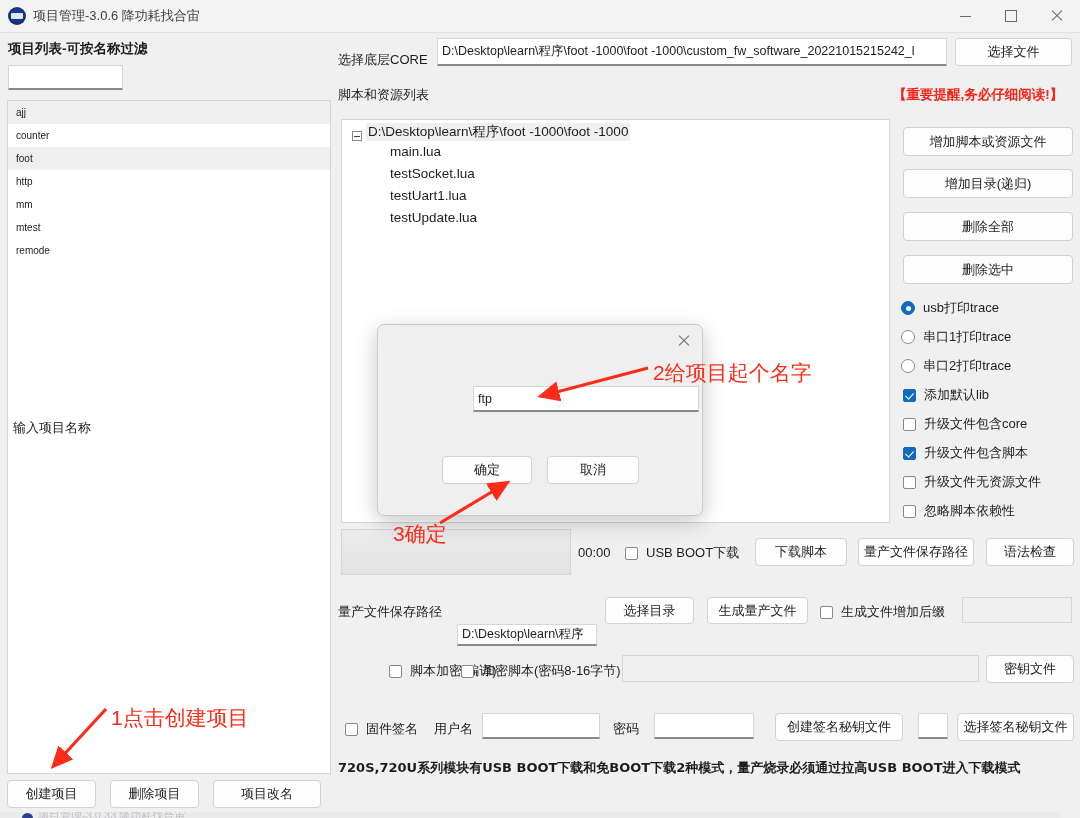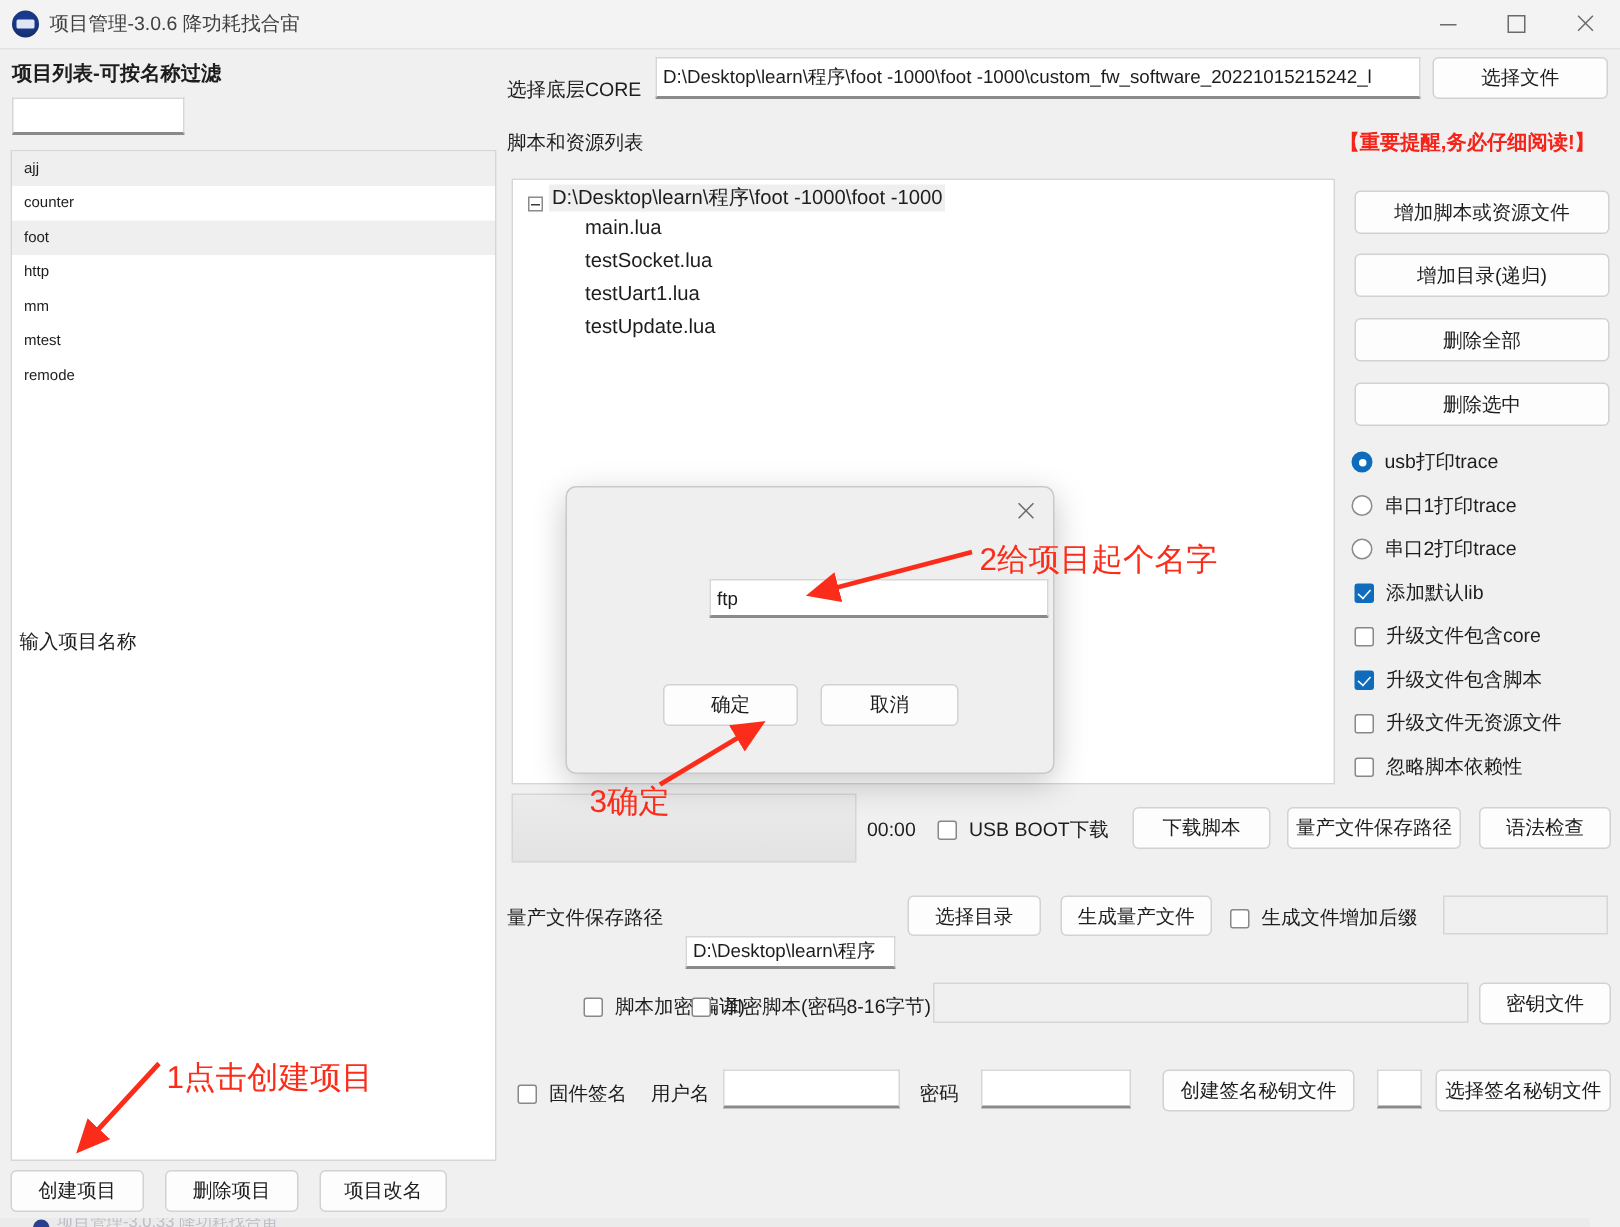--- a/index.html
+++ b/index.html
@@ -119,21 +119,21 @@
     position: absolute; left: 7px; top: 100px; width: 324px; height: 674px;
   }
   .plist-item {
     height: 23px; line-height: 23px; padding-left: 8px;
     font-size: 10px; color: #1d1d1d; white-space: nowrap;
   }
   .plist-item.sel { background: #efefef; }
 
   #btn-create-proj { position: absolute; left: 7px;  top: 780px; width: 89px; height: 28px; }
   #btn-delete-proj { position: absolute; left: 110px; top: 780px; width: 89px; height: 28px; }
-  #btn-rename-proj { position: absolute; left: 213px; top: 780px; width: 85px; height: 28px; }
+  #btn-rename-proj { position: absolute; left: 213px; top: 780px; width: 108px; height: 28px; }
 
   
   #core-label { position: absolute; left: 338px; top: 51px; }
   #core-path  { position: absolute; left: 437px; top: 38px; width: 510px; height: 28px; }
   #btn-choose-file { position: absolute; left: 955px; top: 38px; width: 117px; height: 28px; }
 
   #scripts-label { position: absolute; left: 338px; top: 86px; }
   #warning-text {
     position: absolute; left: 893px; top: 86px;
     color: #f5241a; font-weight: bold; font-size: 13.5px; white-space: nowrap;
@@ -384,20 +384,21 @@
     <span class="ctext">固件签名</span>
   </div>
   <div class="lbl" id="user-label">用户名</div>
   <div class="tbox" id="user-input"></div>
   <div class="lbl" id="pwd-label">密码</div>
   <div class="tbox" id="pwd-input"></div>
   <div class="btn" id="btn-create-sign-key">创建签名秘钥文件</div>
   <div class="tbox" id="sign-small-input"></div>
   <div class="btn" id="btn-choose-sign-key">选择签名秘钥文件</div>
 
+  <div id="footer-note">720S,720U系列模块有USB BOOT下载和免BOOT下载2种模式，量产烧录必须通过拉高USB BOOT进入下载模式</div>
 
   <div id="modal">
     <div id="modal-close">
       <span class="glyph-close"></span>
     </div>
   </div>
   <div class="lbl" id="modal-label">输入项目名称</div>
   <div class="tbox" id="modal-input">ftp</div>
   <div class="btn" id="btn-ok">确定</div>
   <div class="btn" id="btn-cancel">取消</div>

